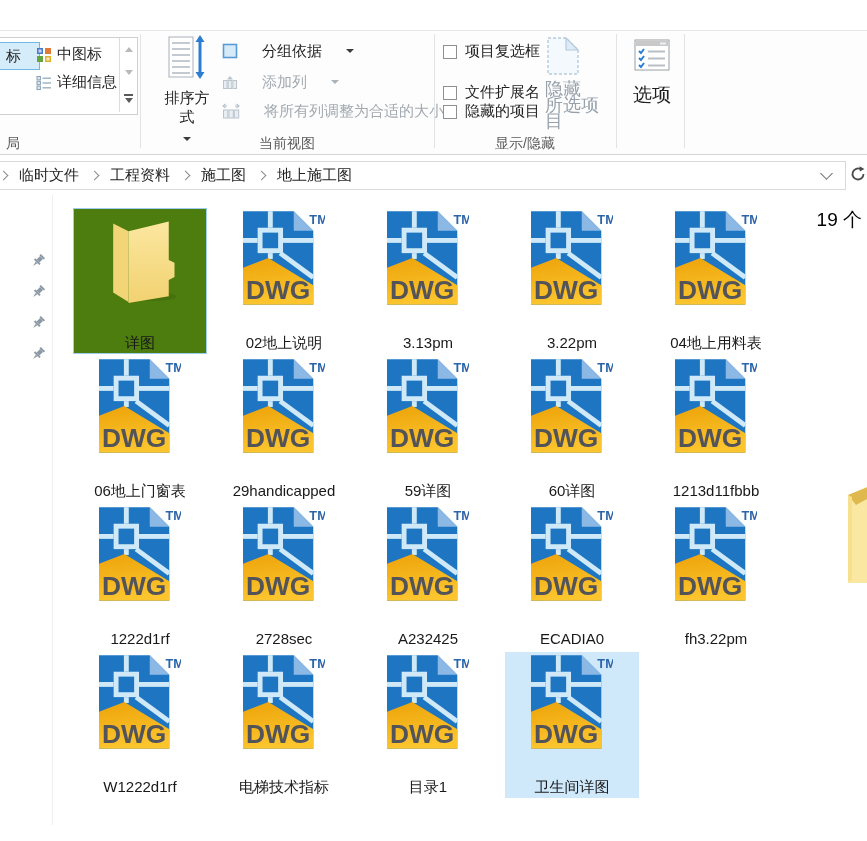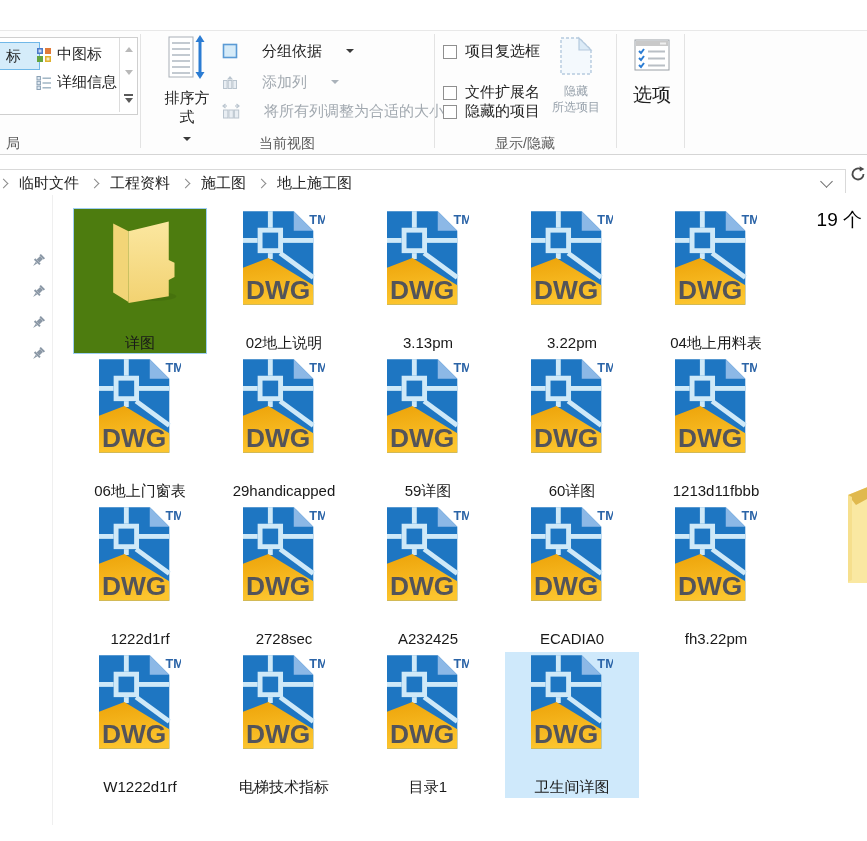--- a/index.html
+++ b/index.html
@@ -29,25 +29,25 @@
   
   .sortbtn{position:absolute;left:158px;top:4px;width:58px;height:114px;text-align:center;}
   .sortbtn .lbl{font-size:15px;color:#1f1f1f;margin-top:4px;}
   .caret{width:0;height:0;border-left:4px solid transparent;border-right:4px solid transparent;border-top:4px solid #3a3a3a;display:inline-block;}
   .caret.dim{border-top-color:#aab2ba;}
   .rowbtn{position:absolute;left:222px;height:22px;display:flex;align-items:center;gap:24px;font-size:15px;color:#1f1f1f;white-space:nowrap;}
   .rowbtn.disabled{color:#a2a9b0;}
   
   .chk-row{position:absolute;left:443px;display:flex;align-items:center;gap:8px;font-size:15px;color:#1f1f1f;white-space:nowrap;}
   .checkbox{width:14px;height:14px;border:1px solid #8f8f8f;background:#fff;box-sizing:border-box;}
-  .hidebtn{position:absolute;left:545px;top:4px;width:62px;height:116px;text-align:center;color:#97a1ab;font-size:12px;line-height:16px;}
+  .hidebtn{position:absolute;left:545px;top:4px;width:62px;height:116px;color:#97a1ab;font-size:18px;line-height:16px;}
   .optbtn{position:absolute;left:622px;top:8px;width:60px;height:108px;text-align:center;font-size:19px;color:#1f1f1f;}
   
   .addrrow{position:absolute;left:0;top:155px;width:867px;height:38px;background:#fff;}
-  .addrbox{position:absolute;left:0;top:6px;width:846px;height:29px;border:1px solid #d9d9d9;border-left:none;box-sizing:border-box;background:#fff;display:flex;align-items:center;margin-top:8px;}
+  .addrbox{position:absolute;left:0;top:6px;width:846px;height:29px;border:1px solid #d9d9d9;border-left:none;box-sizing:border-box;background:#fff;display:flex;align-items:center;}
   .crumbs{display:flex;align-items:center;height:100%;padding-left:3px;flex:1;}
   .crumb{font-size:15px;color:#222;padding:0 6px;cursor:default;}
   .chev{width:6px;height:6px;border-top:1.6px solid #8a8a8a;border-right:1.6px solid #8a8a8a;transform:rotate(45deg);margin:0 6px;flex:none;}
   .addr-drop{width:8px;height:8px;border-top:1.7px solid #6b6b6b;border-right:1.7px solid #6b6b6b;transform:rotate(135deg);margin-right:14px;margin-top:-4px;}
   .refresh{position:absolute;left:849px;top:10px;width:18px;height:18px;}
   
   .content{position:absolute;left:0;top:193px;width:867px;height:648px;background:#fff;}
   .navline{position:absolute;left:52px;top:2px;width:1px;height:630px;background:#efefef;}
   .pincol{position:absolute;left:30px;top:60px;display:flex;flex-direction:column;gap:15px;}
   .pincol svg{display:block;}

